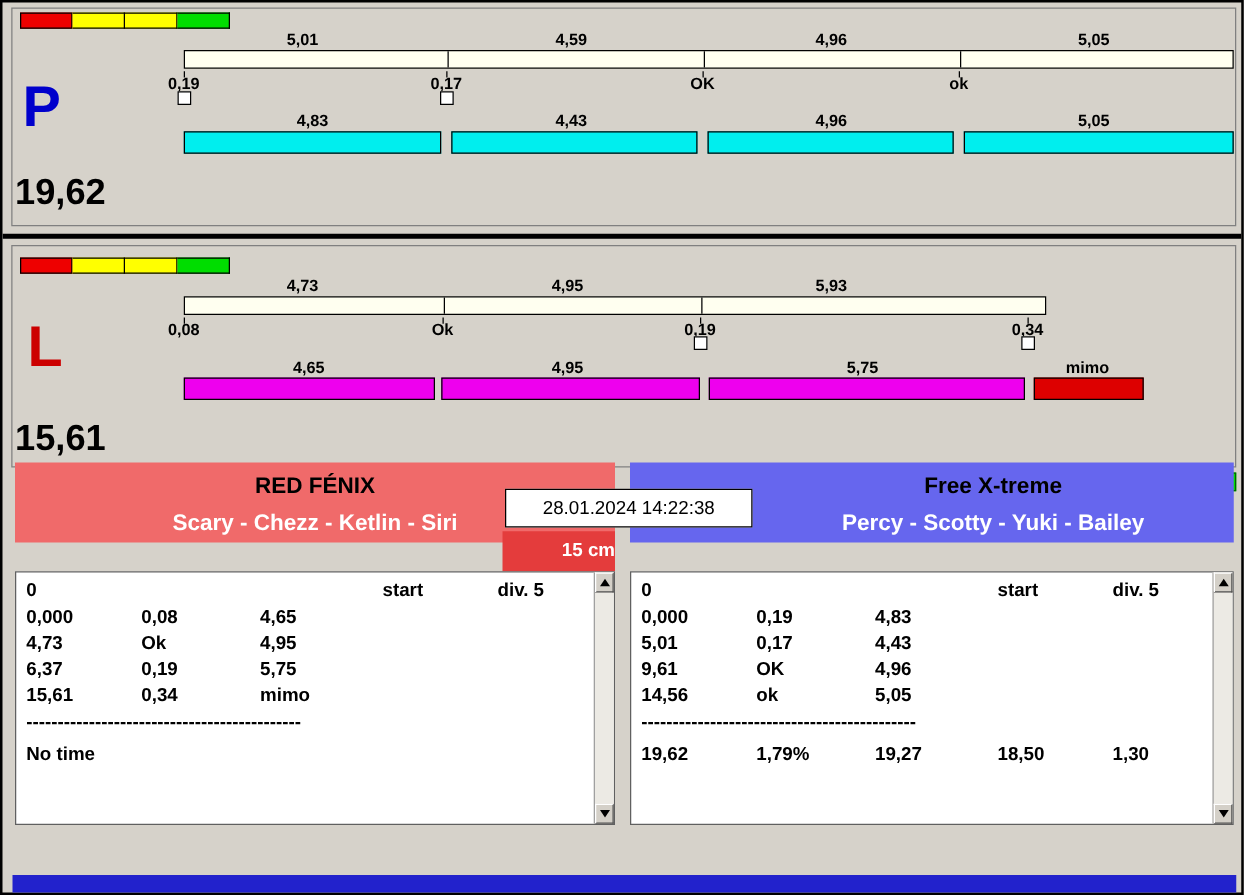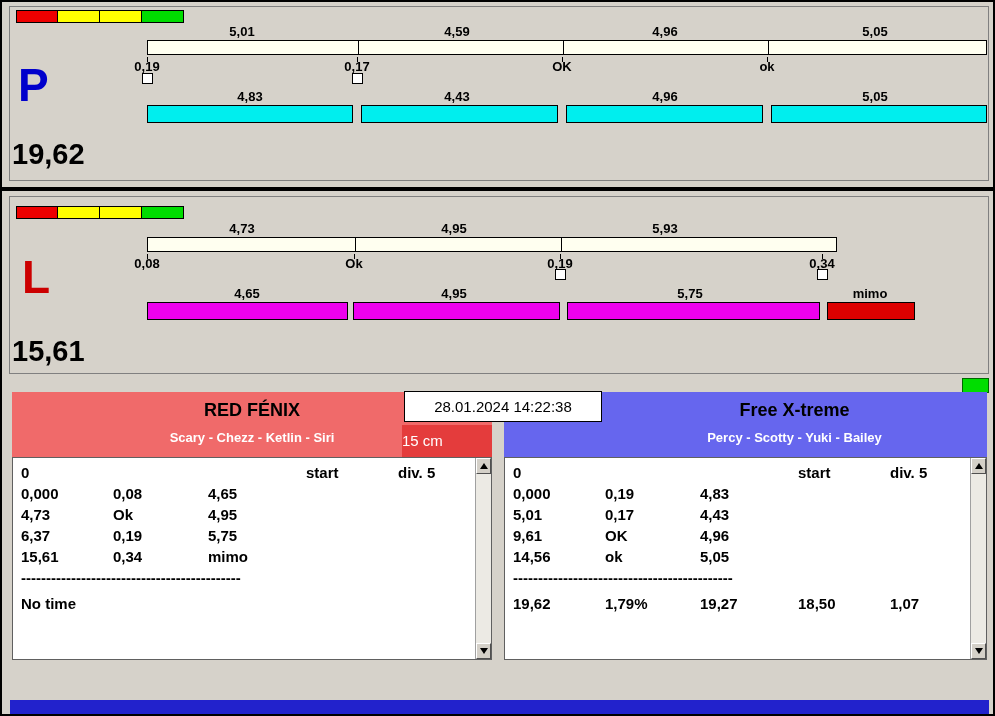--- a/index.html
+++ b/index.html
@@ -21,25 +21,25 @@
   .cream i{position:absolute;top:0;bottom:0;width:1px;background:#000}
   .cyan{background:var(--bar-cyan,#00eeee);height:18px}
   .magenta{background:var(--bar-magenta,#ee00ee);height:18px}
   .redbar{background:var(--bar-red,#dd0000);height:18px}
   .tick{position:absolute;width:1px;height:5px;background:#000}
   .sq{position:absolute;width:11px;height:11px;background:#fff;border:1px solid #000}
   .lane-letter{position:absolute;font-size:46px;font-weight:bold;line-height:1}
   .total{position:absolute;font-size:29px;font-weight:bold;line-height:1}
   #divider{position:absolute;left:0;top:185px;width:995px;height:4px;background:#000}
   #green-ind{position:absolute;left:960px;top:376px;width:27px;height:15px;background:var(--indicator-green,#00dd00);border:1px solid #006600}
-  .hdr{position:absolute;top:390px;height:75px}
+  .hdr{position:absolute;top:368px;height:64px}
   .team-name{position:absolute;top:8px;left:0;right:0;text-align:center;font-size:18px;font-weight:bold}
-  .team-members{position:absolute;top:38px;left:0;right:0;text-align:center;font-size:13px;font-weight:bold;color:#fff}
+  .team-members{position:absolute;top:38px;left:0;right:0;text-align:center;font-size:18px;font-weight:bold;color:#fff}
   .inset{left:98px}
-  .dist{position:absolute;top:423px;width:90px;height:48px;line-height:32px;text-align:left;font-size:15px;font-weight:normal;color:#fff}
+  .dist{position:absolute;top:423px;width:90px;height:48px;line-height:32px;text-align:right;font-size:15px;font-weight:bold;color:#fff}
   #datebox{position:absolute;left:402px;top:389px;width:198px;height:31px;background:#fff;border:1px solid #000;text-align:center;line-height:29px;font-size:15px}
   .content{position:absolute;top:455px;height:203px;background:#fff;border:1px solid #606060}
   .cell{position:absolute;font-size:15px;font-weight:bold;white-space:nowrap}
   .sb{position:absolute;top:0;right:0;bottom:0;width:16px;background:#eceae4;border-left:1px solid #a0a0a0}
   .sb-btn{position:absolute;left:0;width:15px;height:16px;background:#d4d0c8;border:1px solid;border-color:#fff #505050 #505050 #fff;display:flex;align-items:center;justify-content:center}
   .sb-up{top:0}.sb-down{bottom:0}
   .tri-up{width:0;height:0;border-left:4px solid transparent;border-right:4px solid transparent;border-bottom:6px solid #000}
   .tri-down{width:0;height:0;border-left:4px solid transparent;border-right:4px solid transparent;border-top:6px solid #000}
   #strip{position:absolute;left:8px;top:698px;width:979px;height:15px;background:var(--strip-blue,#2222cc)}
 </style>
@@ -210,21 +210,21 @@
     <div class="cell" style="left:8px;top:90px">14,56</div>
     <div class="cell" style="left:100px;top:90px">ok</div>
     <div class="cell" style="left:195px;top:90px">5,05</div>
 
     <div class="cell" style="left:8px;top:111px">--------------------------------------------</div>
 
     <div class="cell" style="left:8px;top:137px">19,62</div>
     <div class="cell" style="left:100px;top:137px">1,79%</div>
     <div class="cell" style="left:195px;top:137px">19,27</div>
     <div class="cell" style="left:293px;top:137px">18,50</div>
-    <div class="cell" style="left:385px;top:137px">1,07</div>
+    <div class="cell" style="left:385px;top:137px">1,30</div>
 
     <div class="sb">
       <div class="sb-btn sb-up">
           <span class="tri-up"></span>
         </div>
       <div class="sb-btn sb-down">
           <span class="tri-down"></span>
         </div>
     </div>
   </div>

